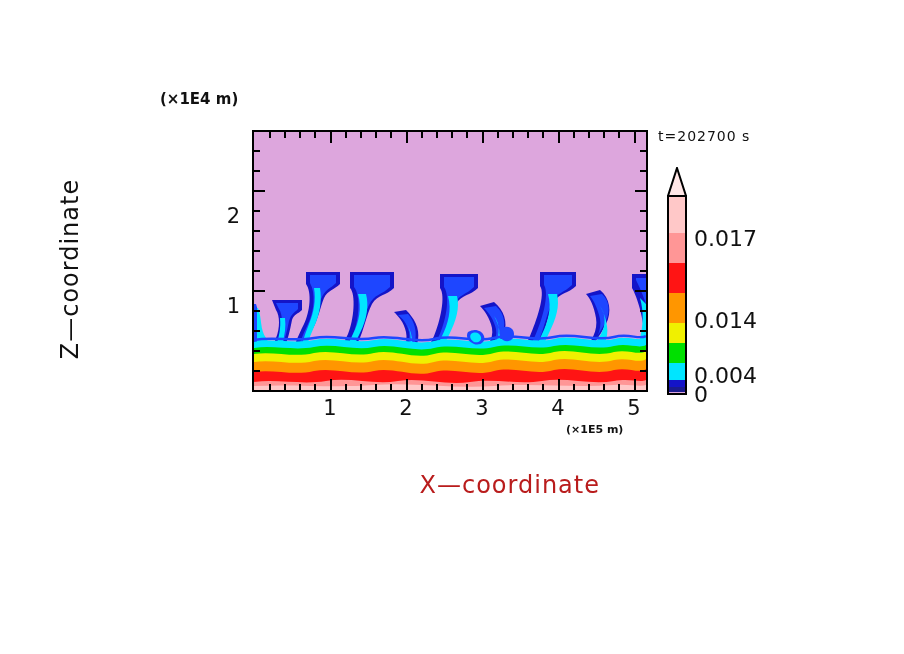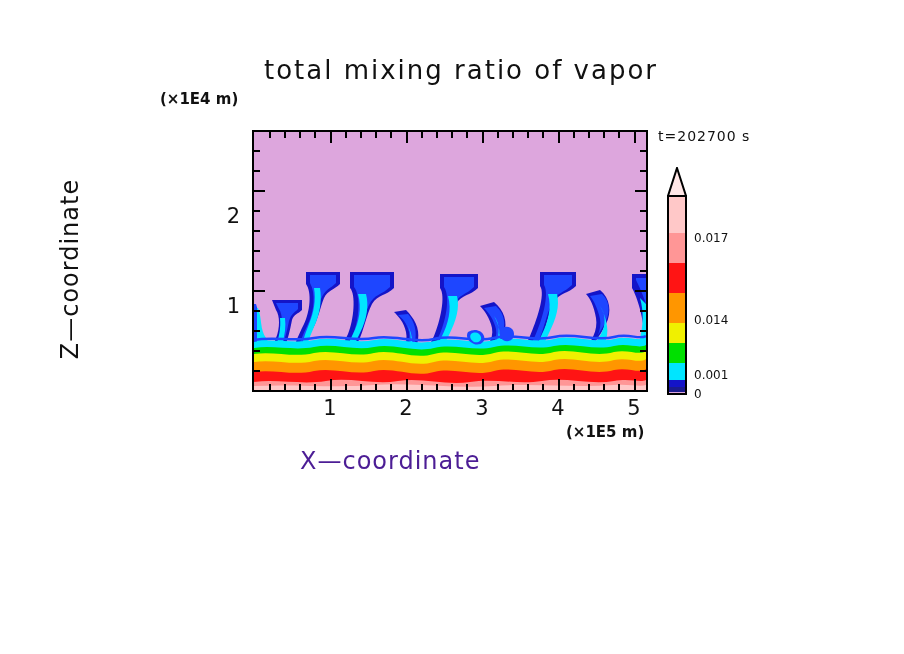--- a/index.html
+++ b/index.html
@@ -7,26 +7,26 @@
        font-family:"DejaVu Sans", sans-serif;color:#000;}
 
   .fig{position:absolute;left:0;top:0;width:904px;height:654px;background:#fff;}
 
   
   .title{position:absolute;left:246px;top:55px;width:430px;text-align:center;
          font-size:26px;letter-spacing:2px;font-weight:400;color:#111;
          font-family:"DejaVu Sans", sans-serif;}
   .zunit{position:absolute;left:160px;top:90px;font-size:15px;font-weight:700;
          letter-spacing:0px;color:#111;}
-  .xunit{position:absolute;left:566px;top:423px;font-size:15px;font-weight:700;
+  .xunit{position:absolute;left:566px;top:423px;font-size:11px;font-weight:700;
          color:#111;}
   .timelbl{position:absolute;left:658px;top:128px;font-size:14px;color:#111;
            letter-spacing:1px;}
-  .xaxis-title{position:absolute;left:300px;top:447px;width:300px;text-align:left;
-               font-size:24px;letter-spacing:1px;color:#4c1d95;}
+  .xaxis-title{position:absolute;left:300px;top:471px;width:300px;text-align:right;
+               font-size:24px;letter-spacing:1px;color:#b91c1c;}
   .yaxis-title{position:absolute;left:-60px;top:255px;width:260px;text-align:center;
                font-size:24px;letter-spacing:1px;color:#111;
                transform:rotate(-90deg);transform-origin:center center;}
 
   
   .plot{position:absolute;left:252px;top:130px;width:396px;height:262px;
         background:#dda6dd;border:2px solid #000;box-sizing:border-box;overflow:hidden;}
   .plotinner{position:absolute;left:0;top:0;width:100%;height:100%;}
 
   
@@ -43,29 +43,28 @@
   .xlab{position:absolute;top:396px;font-size:21px;color:#111;
         transform:translateX(-50%);text-align:center;}
   .ylab{position:absolute;left:222px;font-size:21px;color:#111;
         transform:translateY(-50%);text-align:right;width:18px;}
 
   
   .cbar{position:absolute;left:667px;top:195px;width:20px;height:200px;
         border:2px solid #000;box-sizing:border-box;overflow:hidden;}
   .cband{position:absolute;left:0;width:100%;}
   .carrow{position:absolute;left:667px;top:167px;width:20px;height:30px;}
-  .clab{position:absolute;left:694px;font-size:12px;color:#111;
+  .clab{position:absolute;left:694px;font-size:22px;color:#111;
         transform:translateY(-50%);letter-spacing:0px;}
 </style>
 </head>
 <body>
 
 <div class="fig">
 
-  <div class="title">total mixing ratio of vapor</div>
   <div class="zunit">(×1E4 m)</div>
   <div class="timelbl">t=202700 s</div>
 
   <div class="plot">
     <div class="plotinner">
       <svg width="392" height="258" viewBox="0 0 392 258" preserveAspectRatio="none">
         <defs>
           <clipPath id="cp">
               <rect x="0" y="0" width="392" height="258"></rect>
             </clipPath>
@@ -314,16 +313,16 @@
     <div class="cband" style="top:126px;height:20px;background:#f0f000"></div>
     <div class="cband" style="top:146px;height:20px;background:#00e000"></div>
     <div class="cband" style="top:166px;height:17px;background:#00e5ff"></div>
     <div class="cband" style="top:183px;height:7px;background:#1414c8"></div>
     <div class="cband" style="top:190px;height:5px;background:#1b1b8f"></div>
     <div class="cband" style="top:195px;height:5px;background:#dda6dd"></div>
   </div>
 
   <div class="clab" style="top:238px">0.017</div>
   <div class="clab" style="top:320px">0.014</div>
-  <div class="clab" style="top:375px">0.001</div>
+  <div class="clab" style="top:375px">0.004</div>
   <div class="clab" style="top:394px">0</div>
 
 </div>
 
 </body></html>

